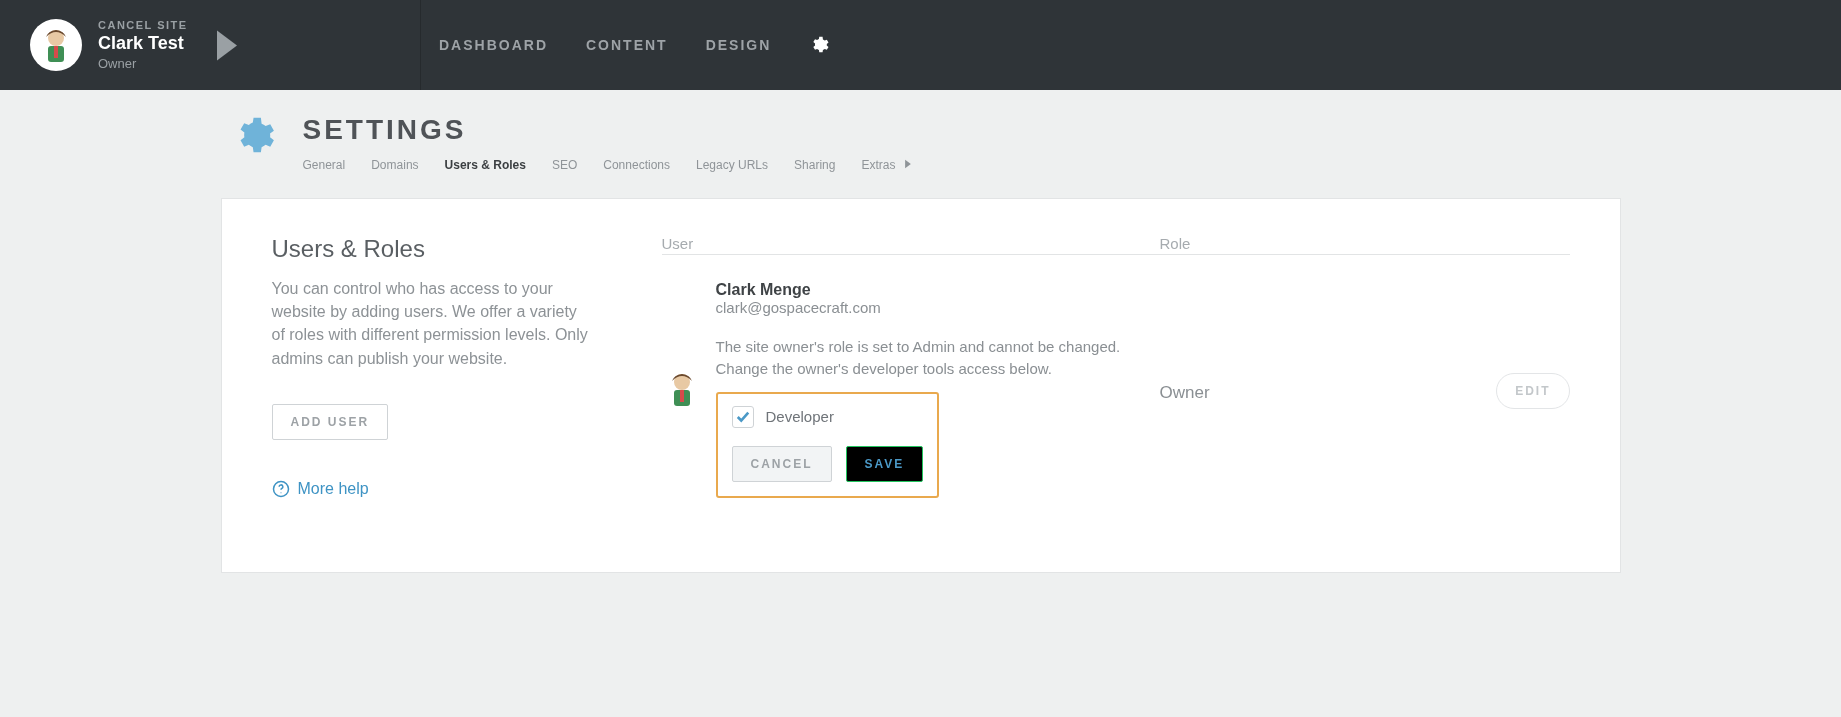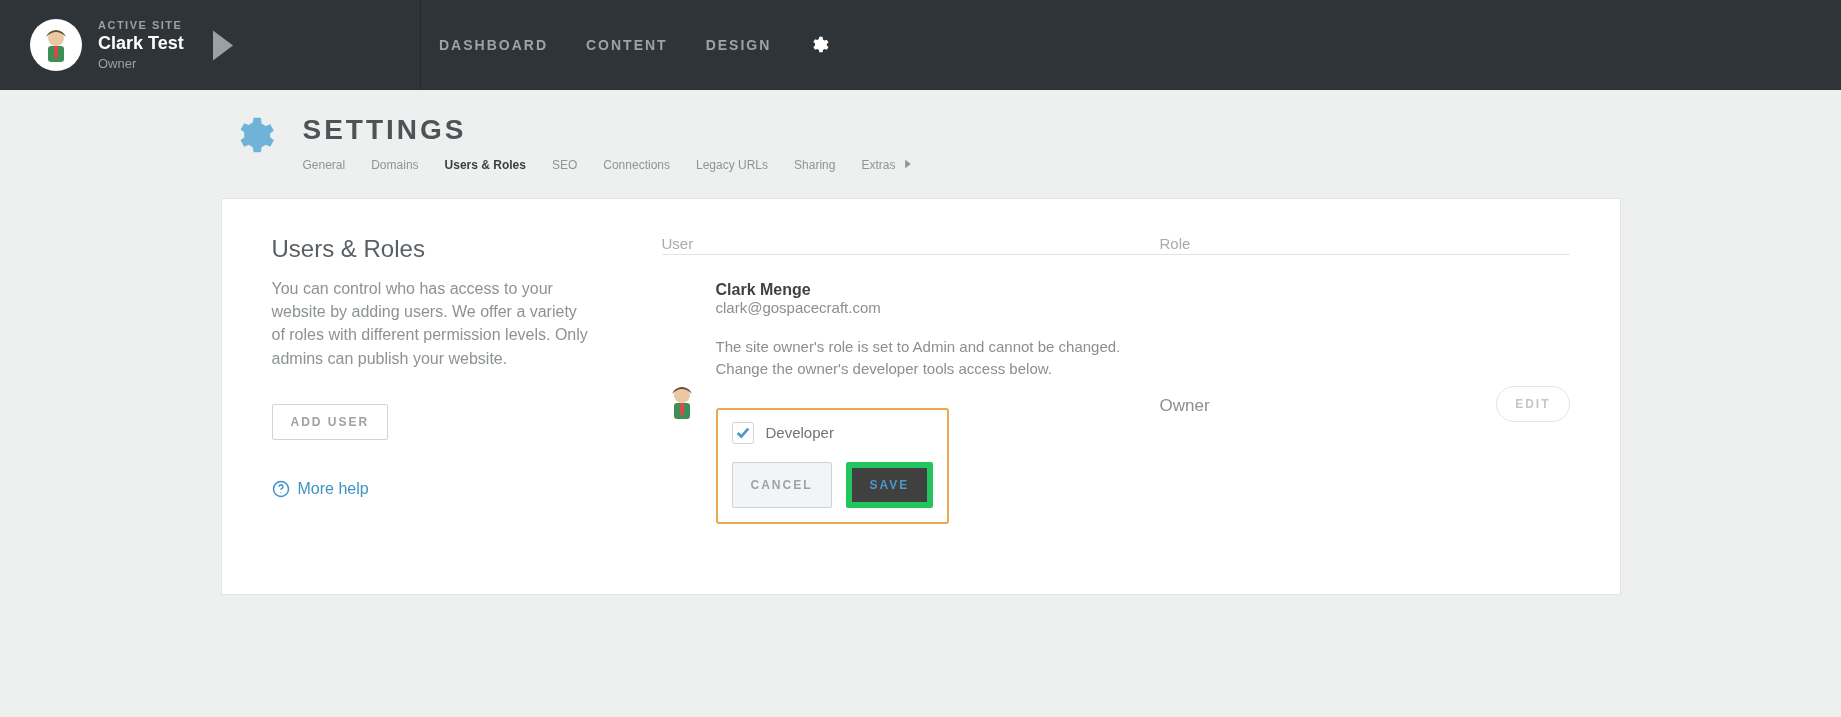--- a/index.html
+++ b/index.html
@@ -131,23 +131,23 @@
     color: #9da2a6;
     letter-spacing: 2px;
     font-size: 12px;
     font-weight: 700;
     padding: 10px 18px;
     cursor: pointer;
     border-radius: 2px;
   }
   .btn-grey { background: #f2f4f5; }
   .btn-primary {
-    border: 6px solid #22c55e;
+    border: 1px solid #22c55e;
     color: #4b99c7;
-    background: #404040;
+    background: #000000;
   }
   .btn-disabled {
     color: #c3c7ca;
     border-color: #e3e5e7;
     cursor: default;
     border-radius: 18px;
   }
   .more-help {
     display: inline-flex;
     align-items: center;
@@ -193,21 +193,21 @@
     line-height: 1.45;
     margin-top: 20px;
     max-width: 760px;
   }
 
   .highlight-box {
     border: 2px solid #e9a94e;
     border-radius: 3px;
     padding: 12px 14px 14px 14px;
     display: inline-block;
-    margin-top: 28px;
+    margin-top: 12px;
   }
   .check-row {
     display: flex;
     align-items: center;
     gap: 12px;
     margin-bottom: 18px;
   }
   .checkbox {
     width: 22px; height: 22px;
     border: 1px solid #cfd3d6;
@@ -227,21 +227,21 @@
   <div class="site-block">
     <div class="avatar-circle">
       <svg viewBox="0 0 40 40">
         <circle cx="20" cy="13" r="8" fill="#e8c9a4"></circle>
         <path d="M10 12 Q20 2 30 12 Q28 6 20 5 Q12 6 10 12" fill="#6b4a2f"></path>
         <rect x="12" y="21" width="16" height="16" rx="3" fill="#3f8f55"></rect>
         <rect x="18" y="21" width="4" height="12" fill="#d64b4b"></rect>
       </svg>
     </div>
     <div class="site-meta">
-      <span class="site-label">ACTIVE SITE</span>
+      <span class="site-label">CANCEL SITE</span>
       <span class="site-name">Clark Test</span>
       <span class="site-role">Owner</span>
     </div>
     <div class="site-caret">
       <svg viewBox="0 0 12 14">
           <path d="M2 1 L10 7 L2 13 Z"></path>
         </svg>
     </div>
   </div>
 

